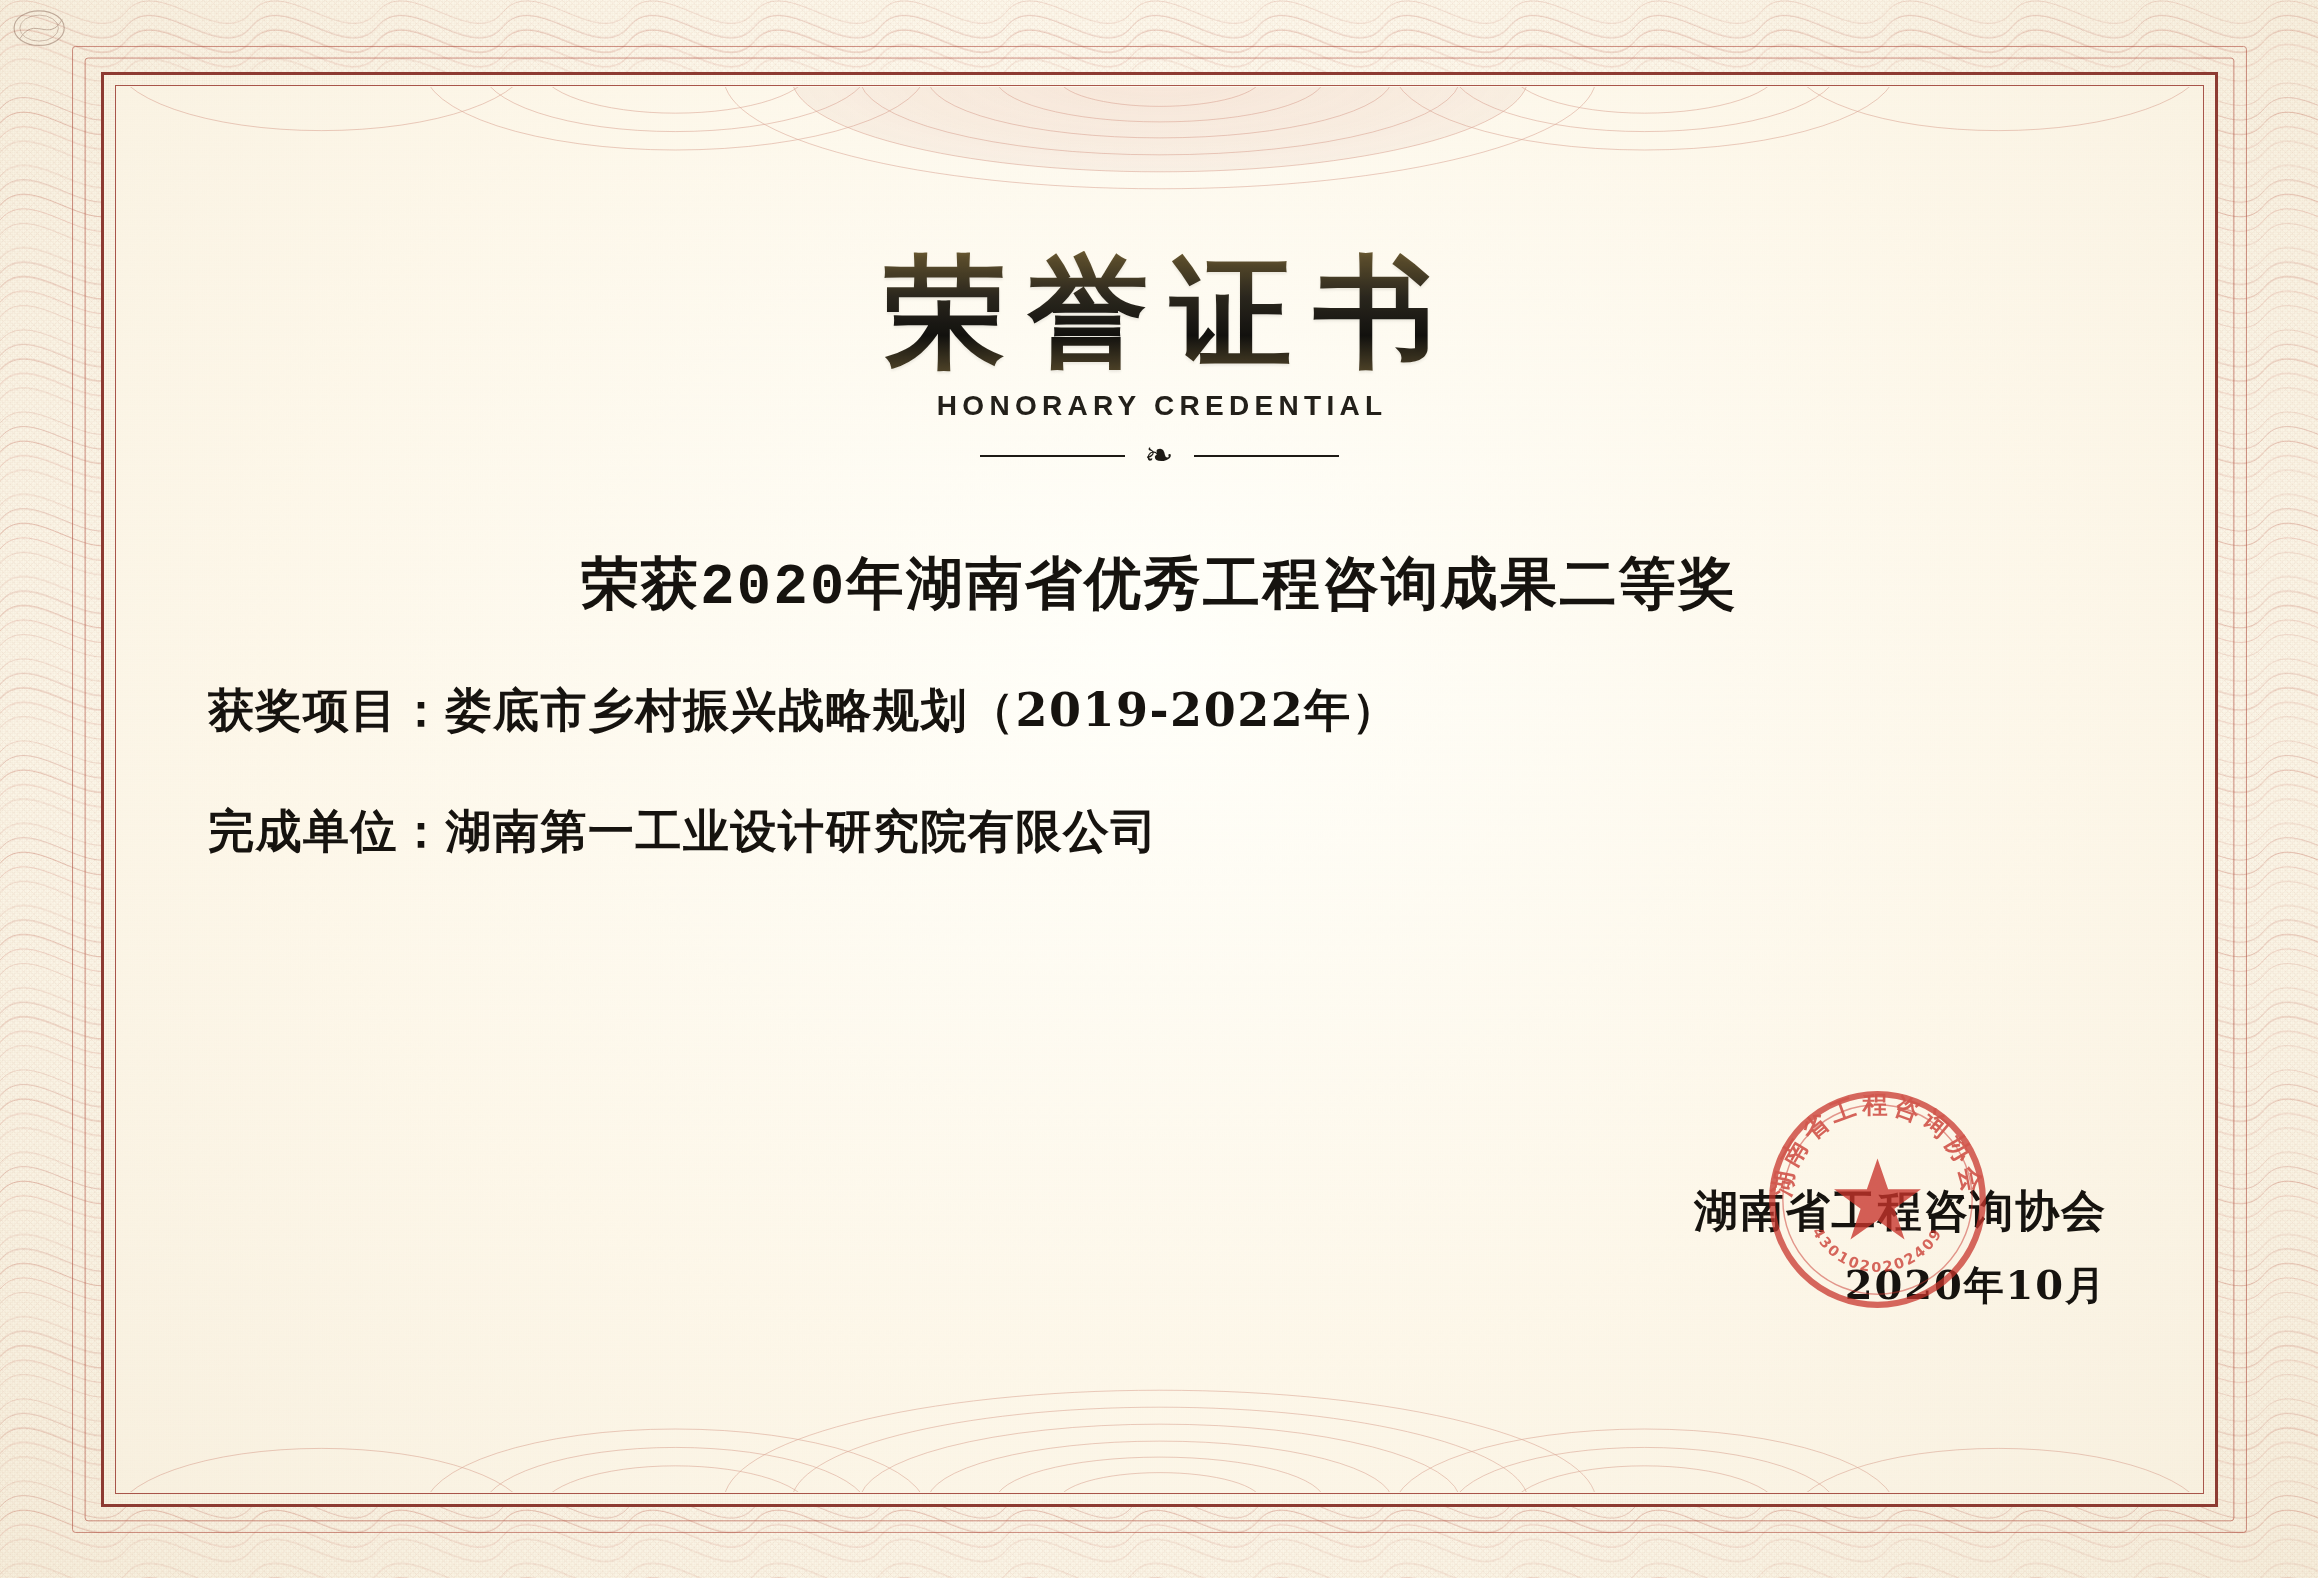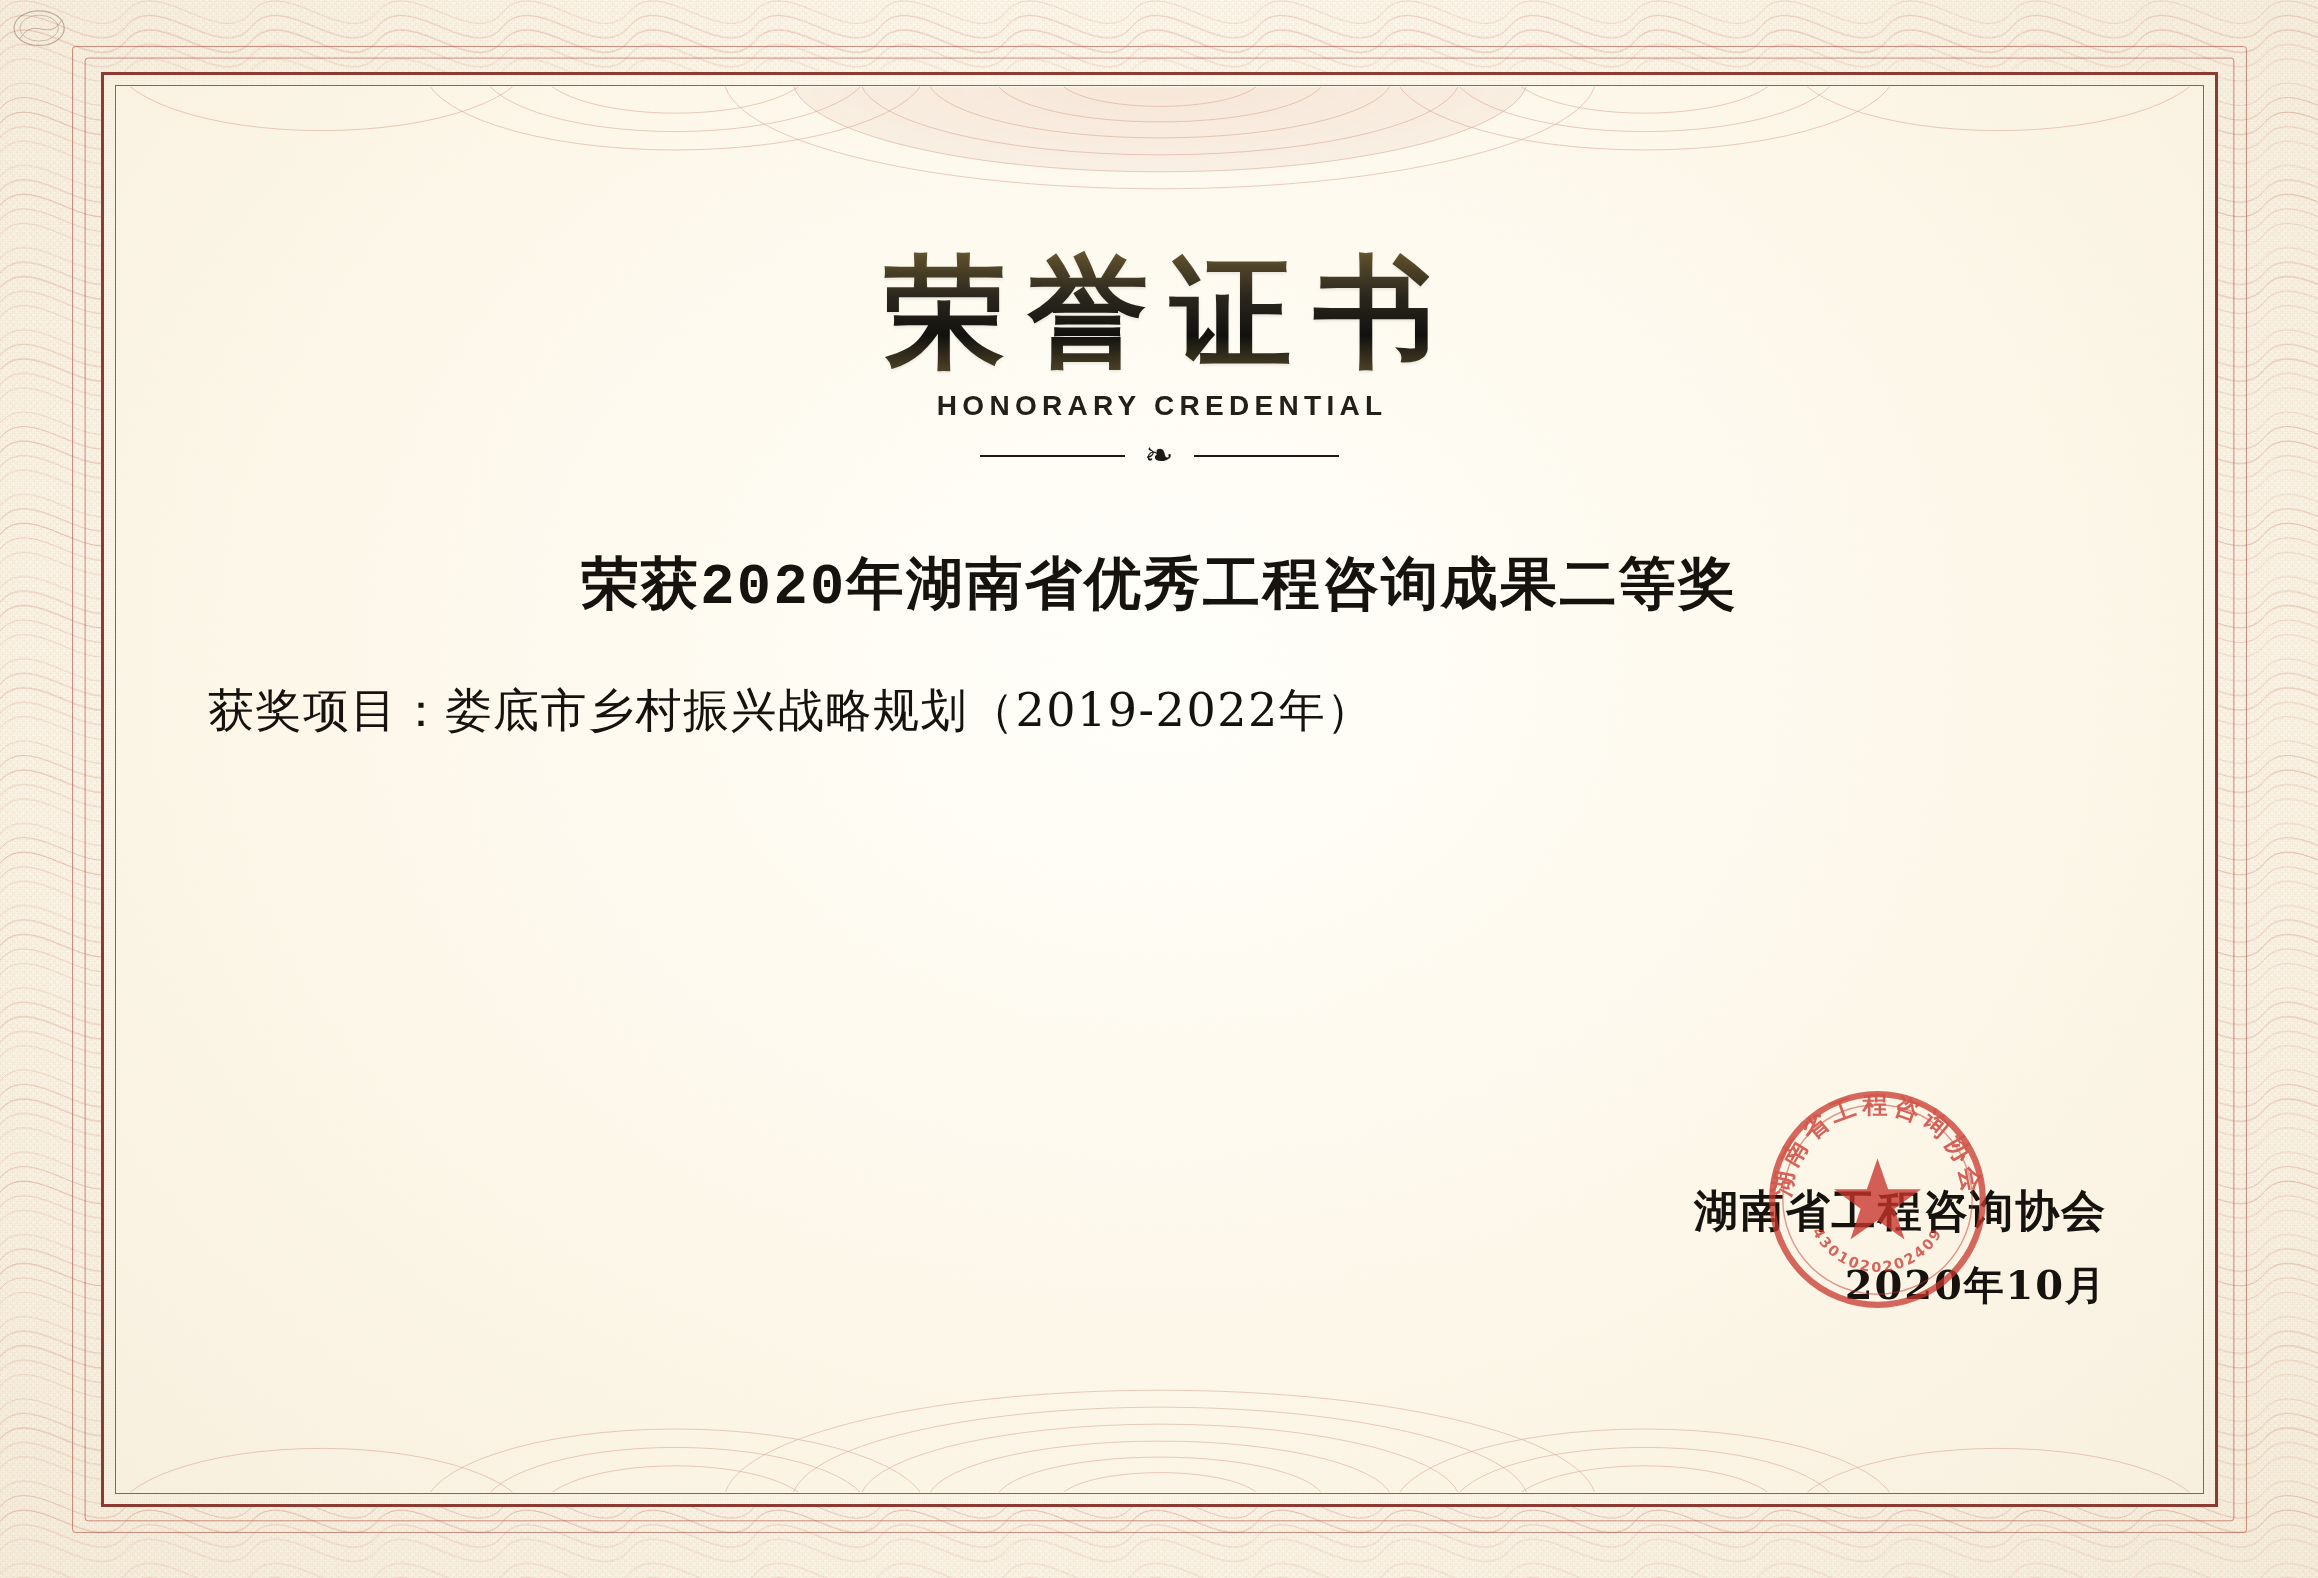--- a/index.html
+++ b/index.html
@@ -139,21 +139,21 @@
   }
 
   .field-block {
     width: 100%;
     margin-top: 57px;
     padding-left: 73px;
     box-sizing: border-box;
   }
   .field-line {
     font-family: "DejaVu Serif", "Liberation Serif", serif;
-    font-weight: 400;
+    font-weight: 700;
     font-size: 46px;
     letter-spacing: 1.5px;
     color: #16130f;
     white-space: nowrap;
   }
   .field-line + .field-line { margin-top: 59px; }
 
   
   .issuer {
     position: absolute;
@@ -301,20 +301,21 @@
     <div class="divider">
       <span class="rule"></span>
       <span class="flourish">❧</span>
       <span class="rule"></span>
     </div>
 
     <div class="award-line">荣获2020年湖南省优秀工程咨询成果二等奖</div>
 
     <div class="field-block">
       <div class="field-line">获奖项目：娄底市乡村振兴战略规划（2019-2022年）</div>
+      <div class="field-line">完成单位：湖南第一工业设计研究院有限公司</div>
     </div>
 
     <div class="issuer">
       <div class="org">湖南省工程咨询协会</div>
       <div class="date">2020年10月</div>
     </div>
 
     <svg class="seal" viewBox="0 0 470 470" aria-hidden="true">
       <g stroke="#c8342b" fill="none">
         <circle cx="235" cy="235" r="218" stroke-width="13" opacity="0.9"></circle>

